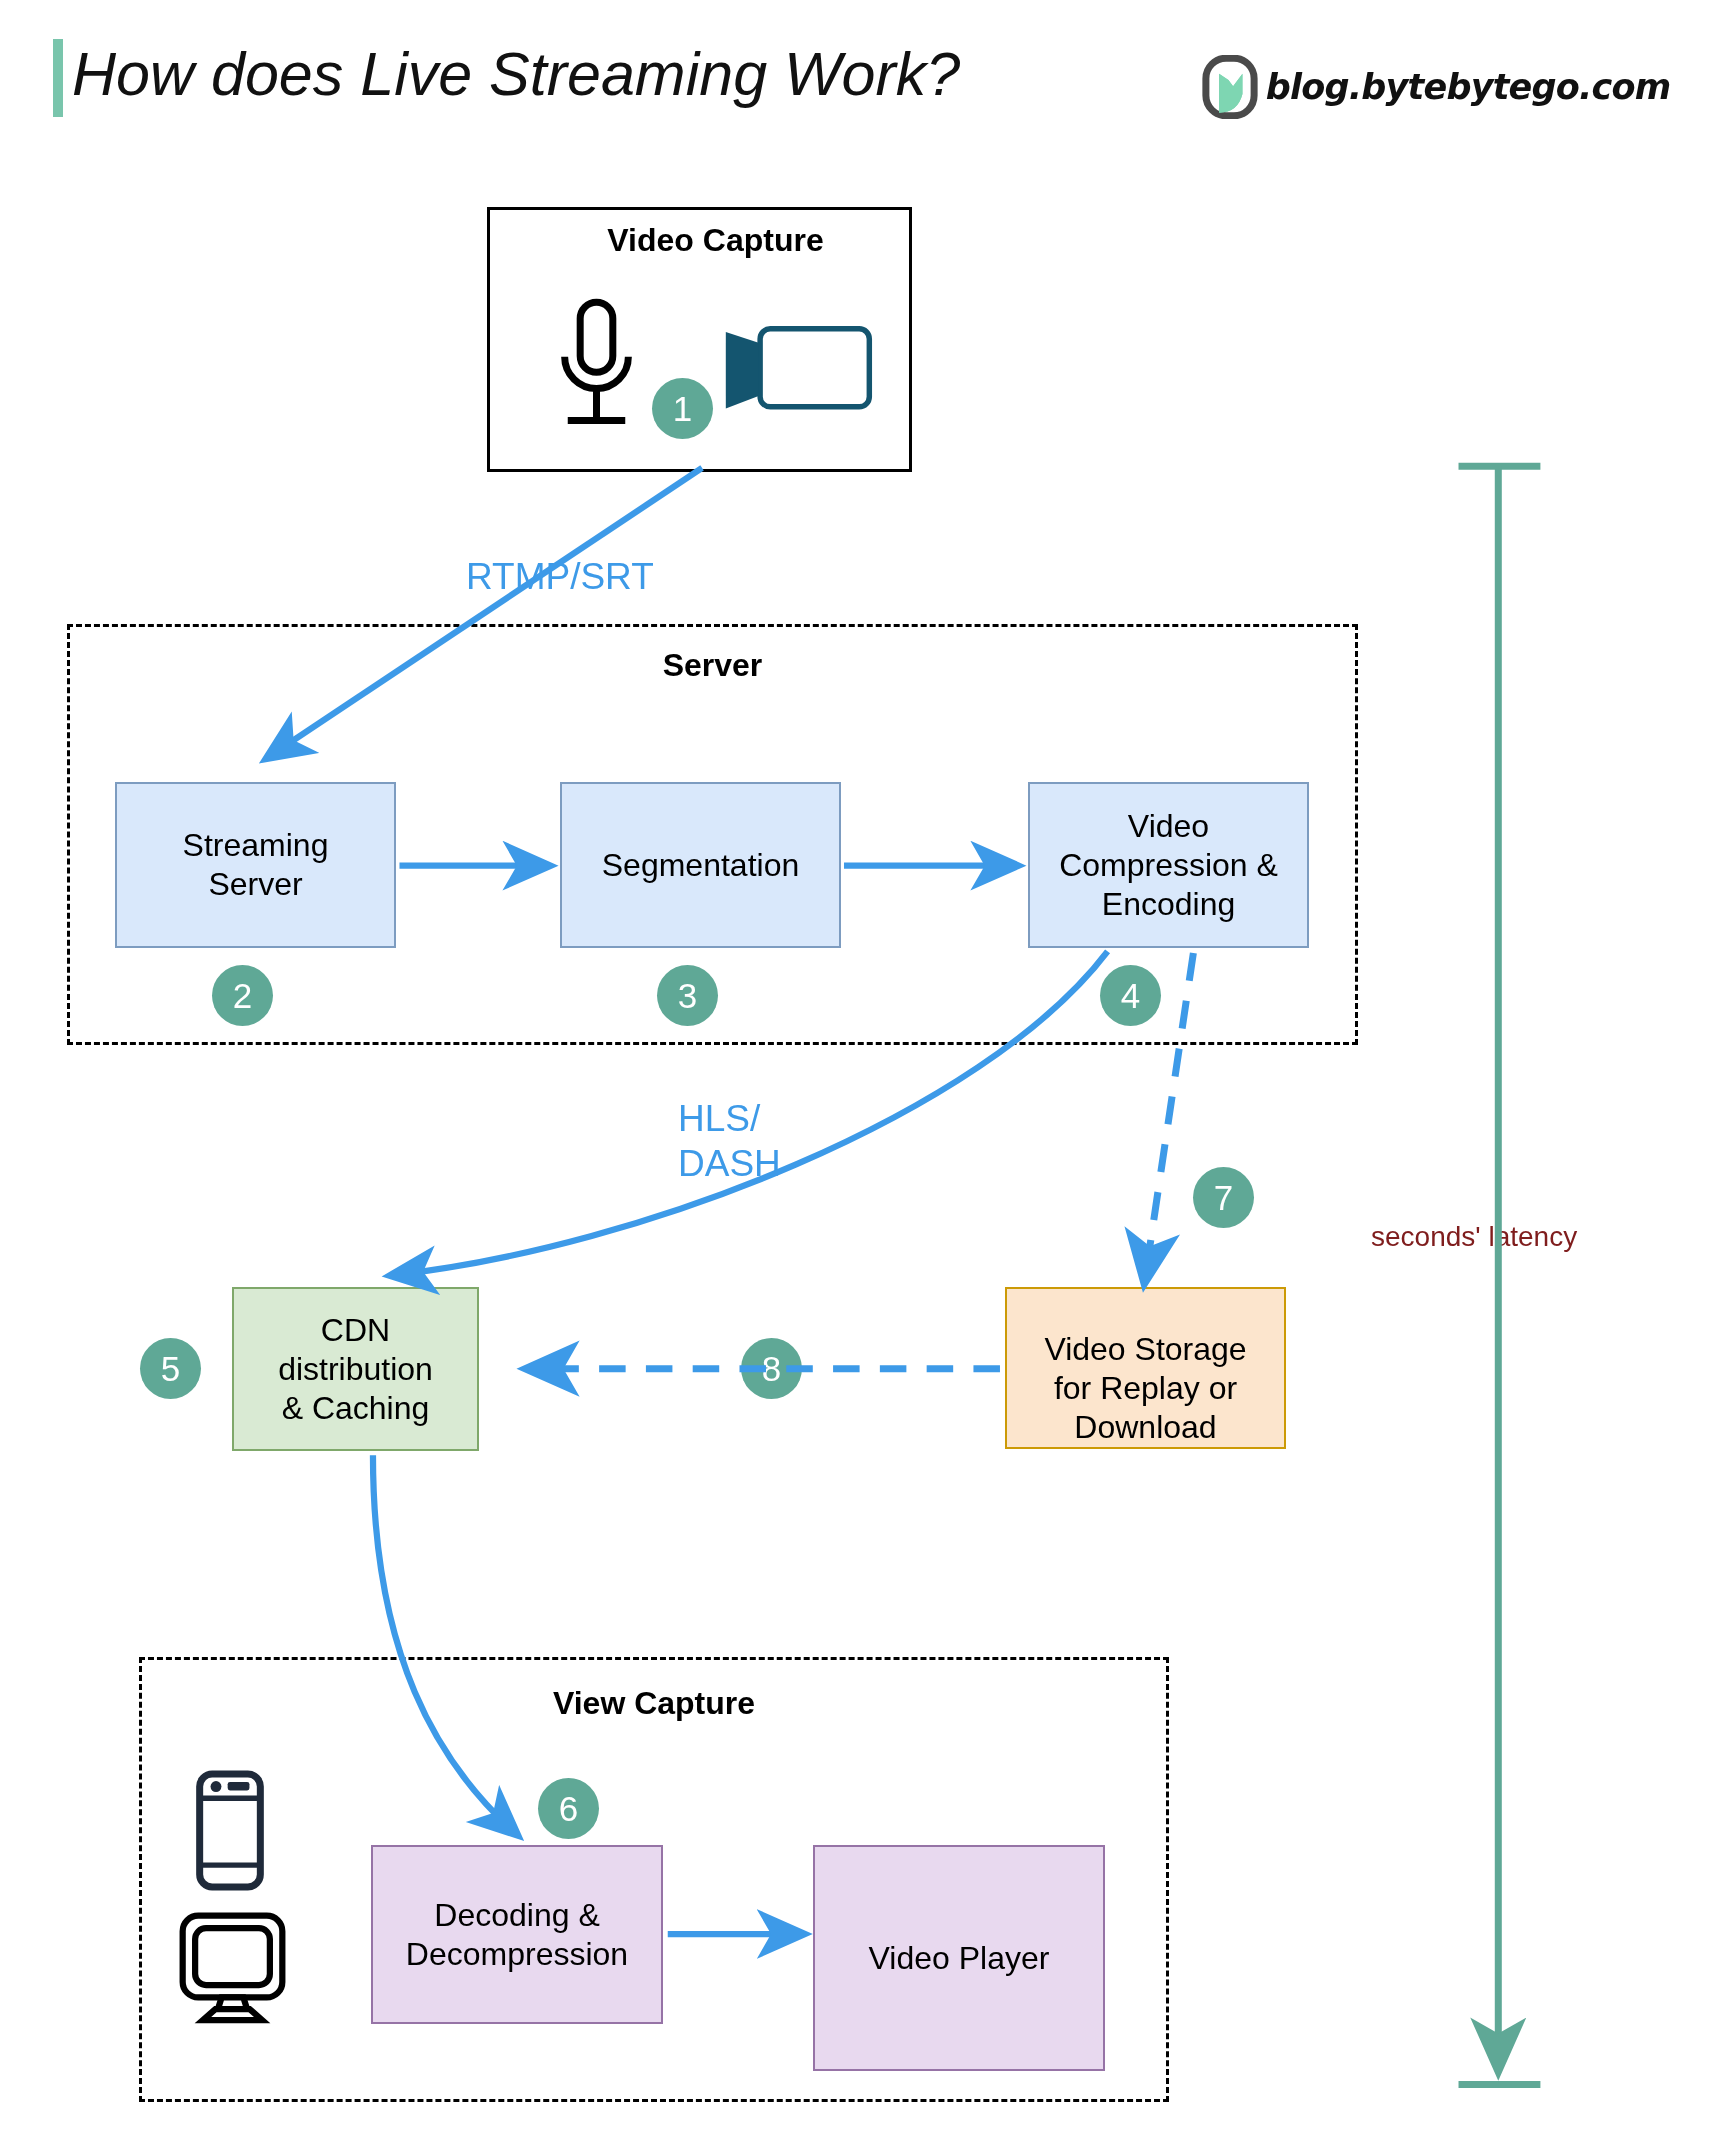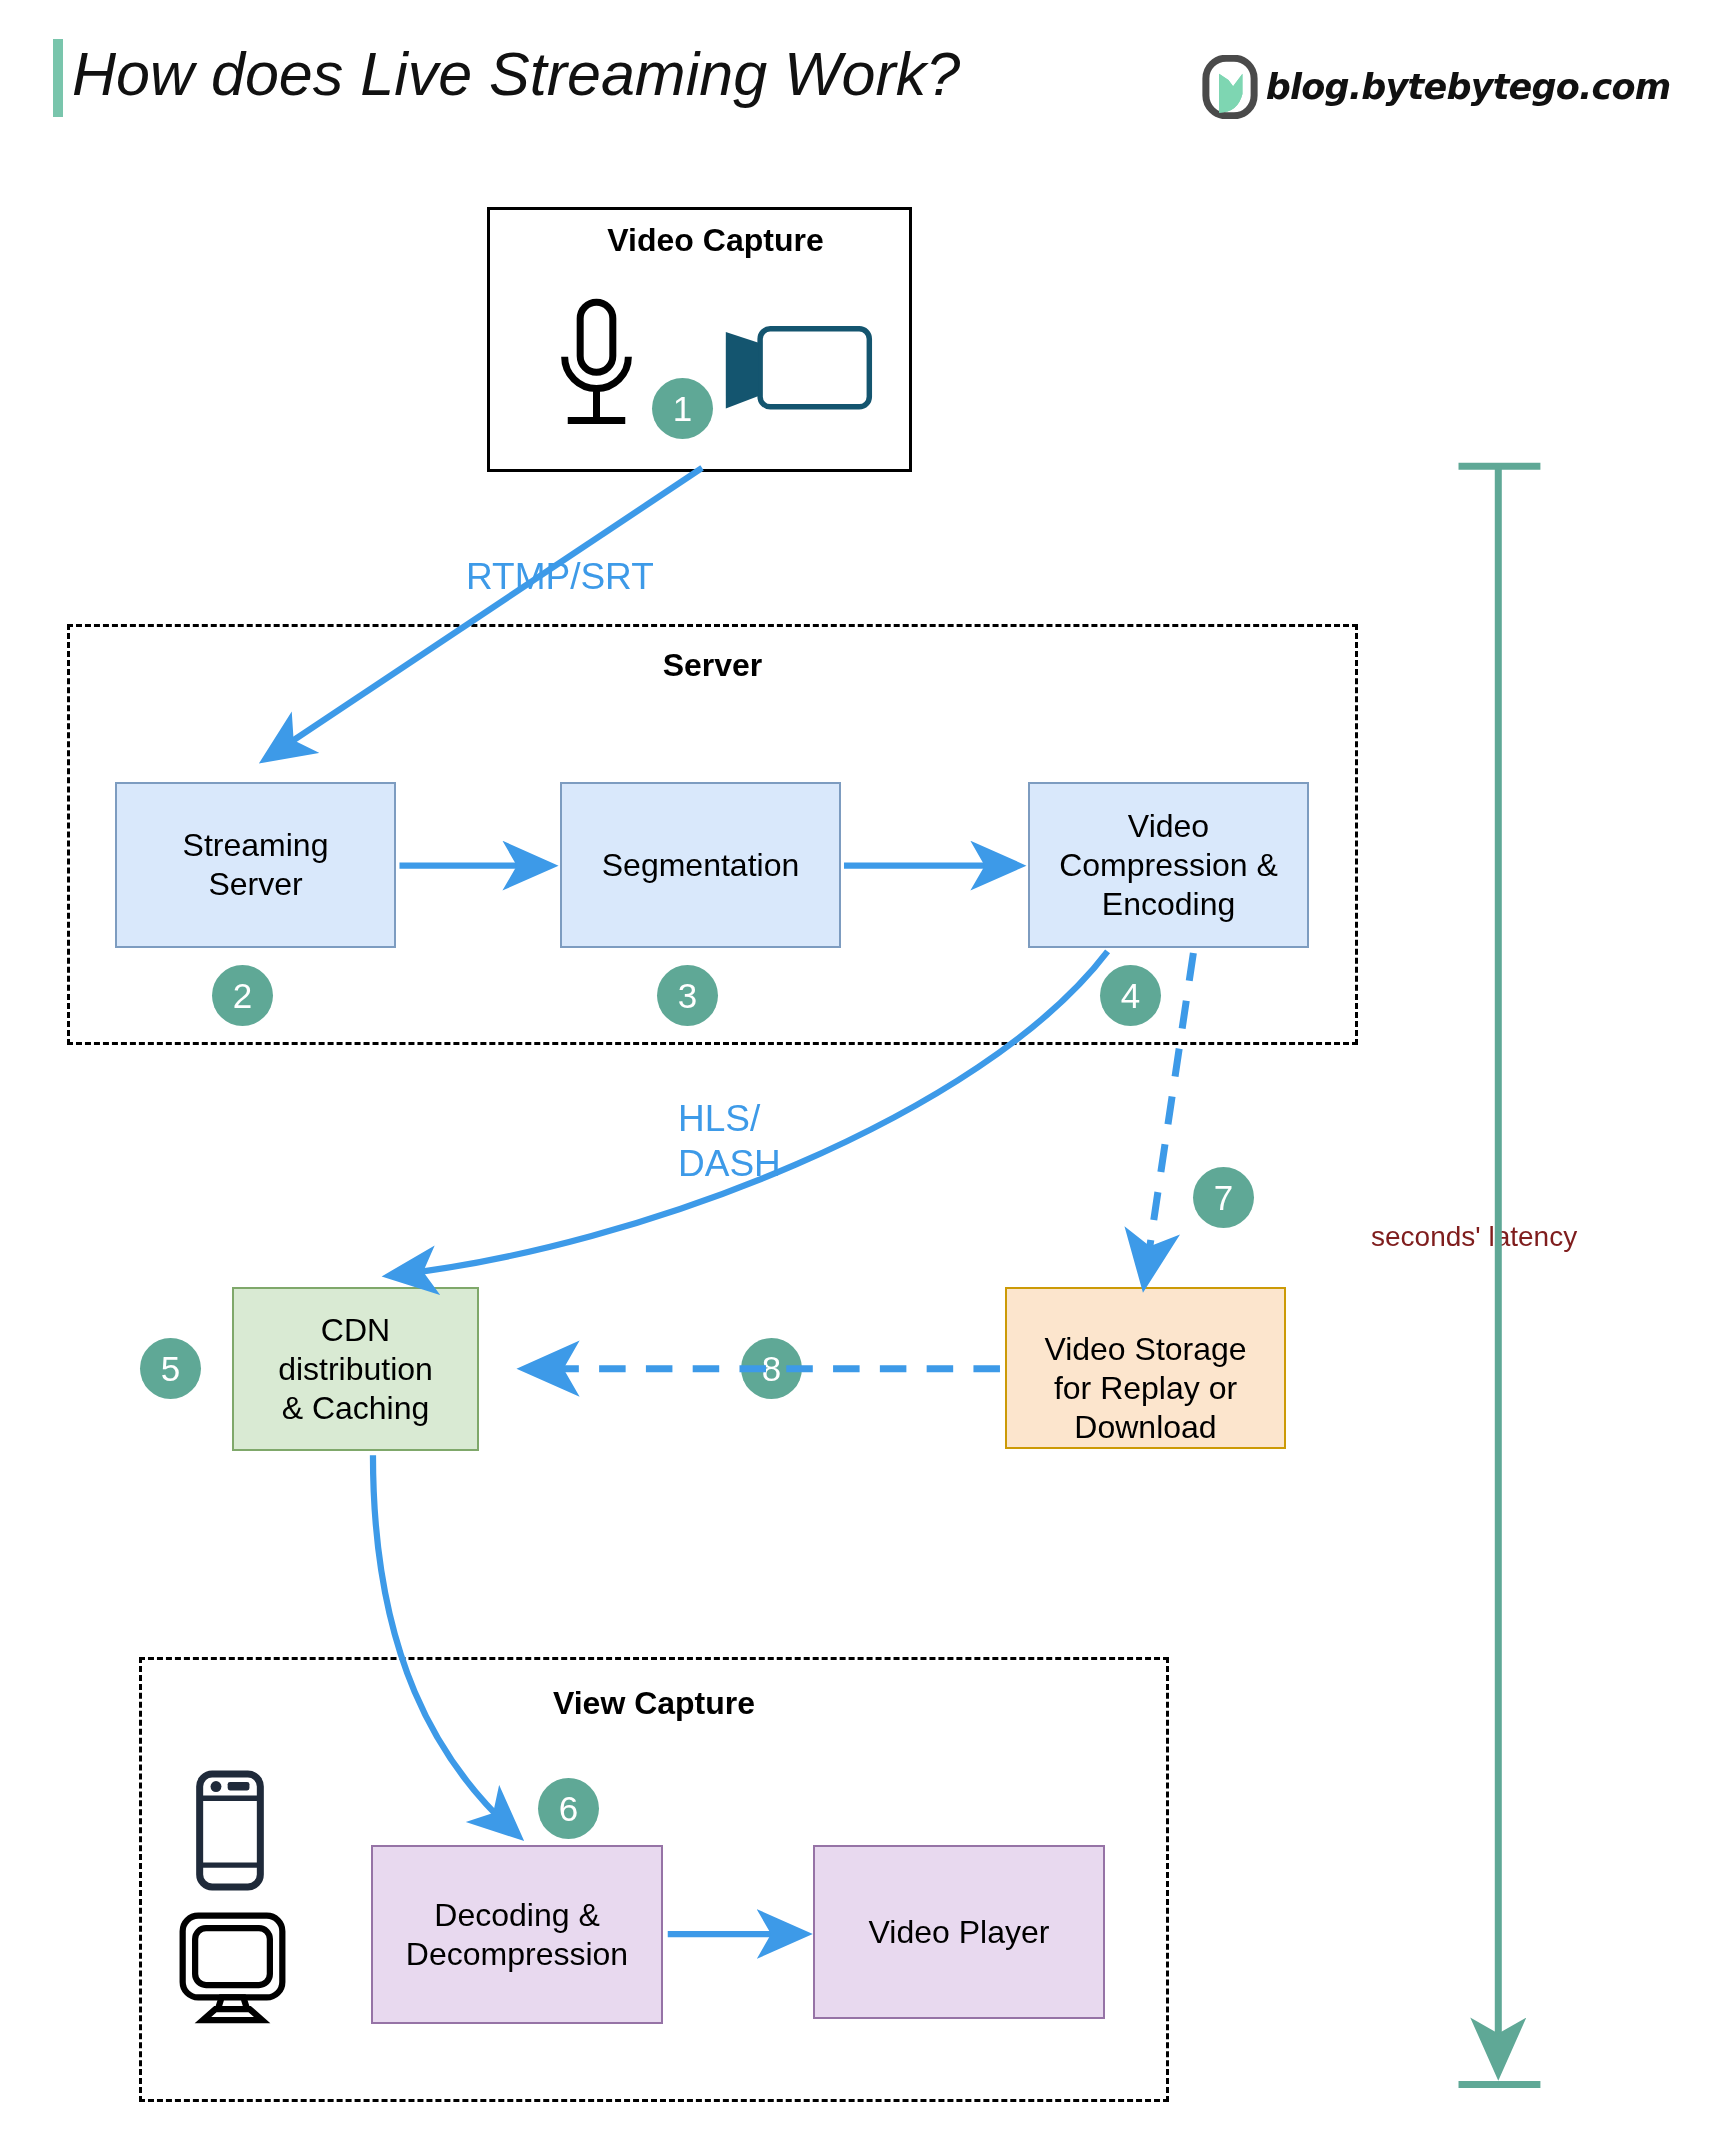--- a/index.html
+++ b/index.html
@@ -138,21 +138,21 @@
       <path d="M32 140 L48 126 L92 126 L108 140 Z" fill="#fff" stroke="#000" stroke-width="8"></path>
     </svg>
   </div>
 
   <div class="node purple-node" style="left:371px;top:1845px;width:292px;height:179px;">
     <span style="white-space:pre-line;">Decoding &amp;
 Decompression</span>
   </div>
   <div class="step" style="left:538px;top:1778px;">6</div>
 
-  <div class="node purple-node" style="left:813px;top:1845px;width:292px;height:174px;">
+  <div class="node purple-node" style="left:813px;top:1845px;width:292px;height:226px;">
     <span style="white-space:pre-line;">Video Player</span>
   </div>
 
   <div class="edge-label" style="left:466px;top:554px;">RTMP/SRT</div>
   <div class="edge-label" style="left:678px;top:1096px;">HLS/
 DASH</div>
   <div class="latency-label" style="left:1371px;top:1221px;">seconds' latency</div>
 
   <svg class="overlay" viewBox="0 0 2223 2730" width="1734" height="2129">
     <defs>

